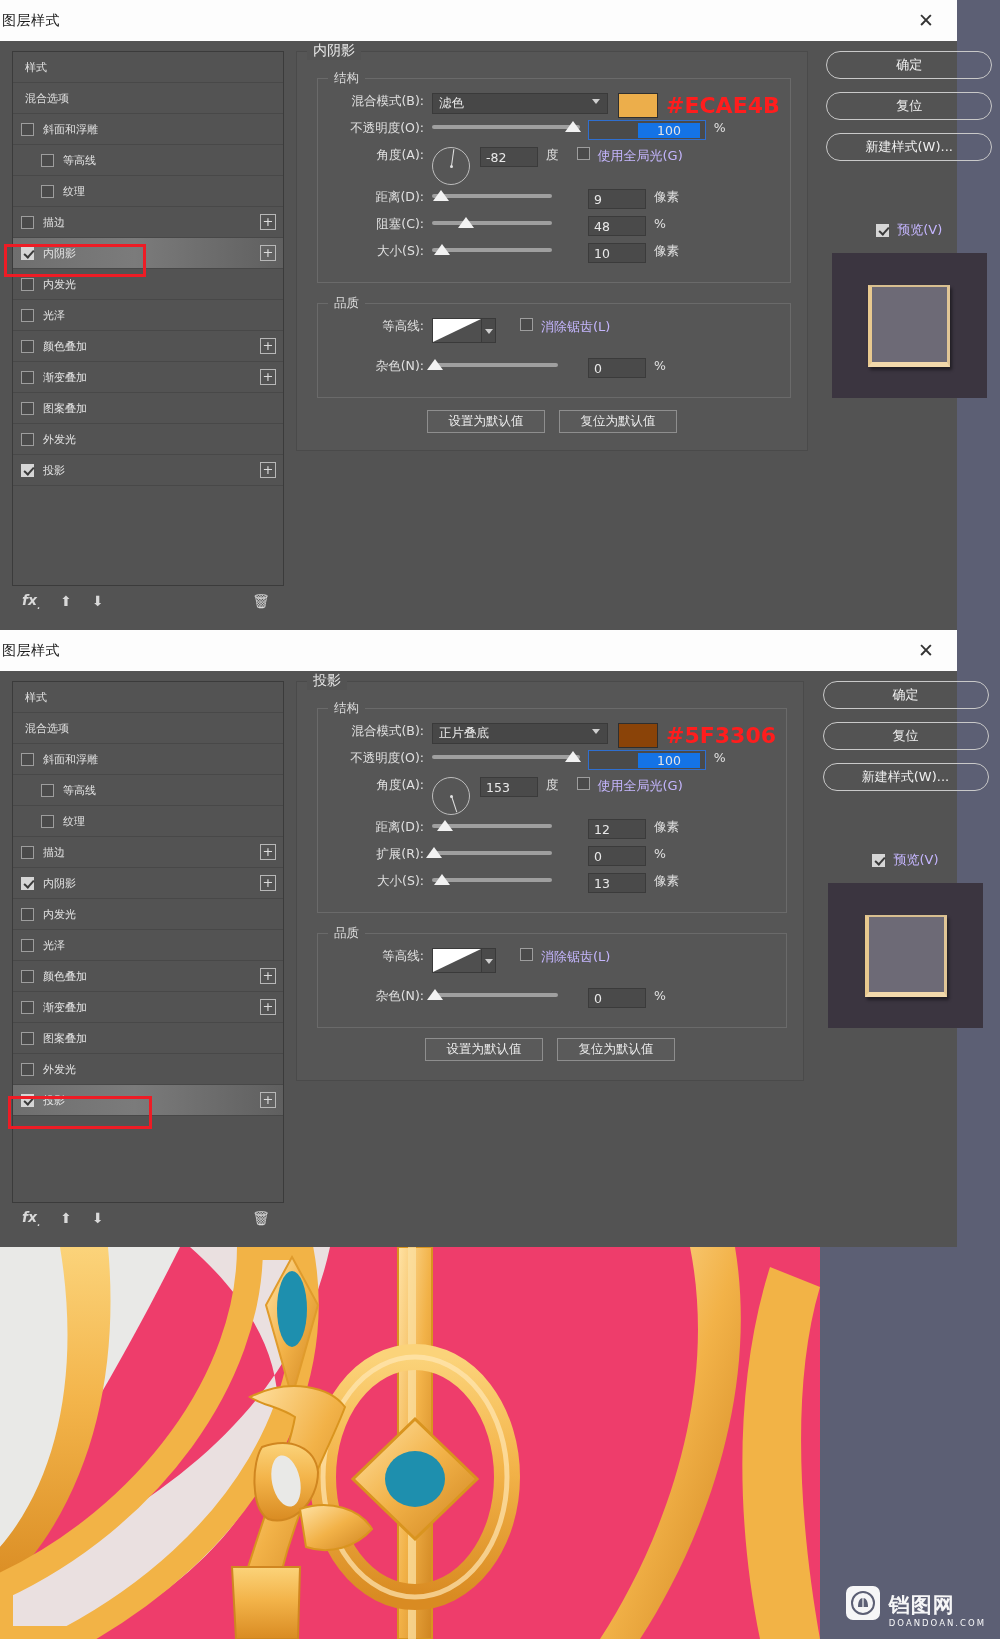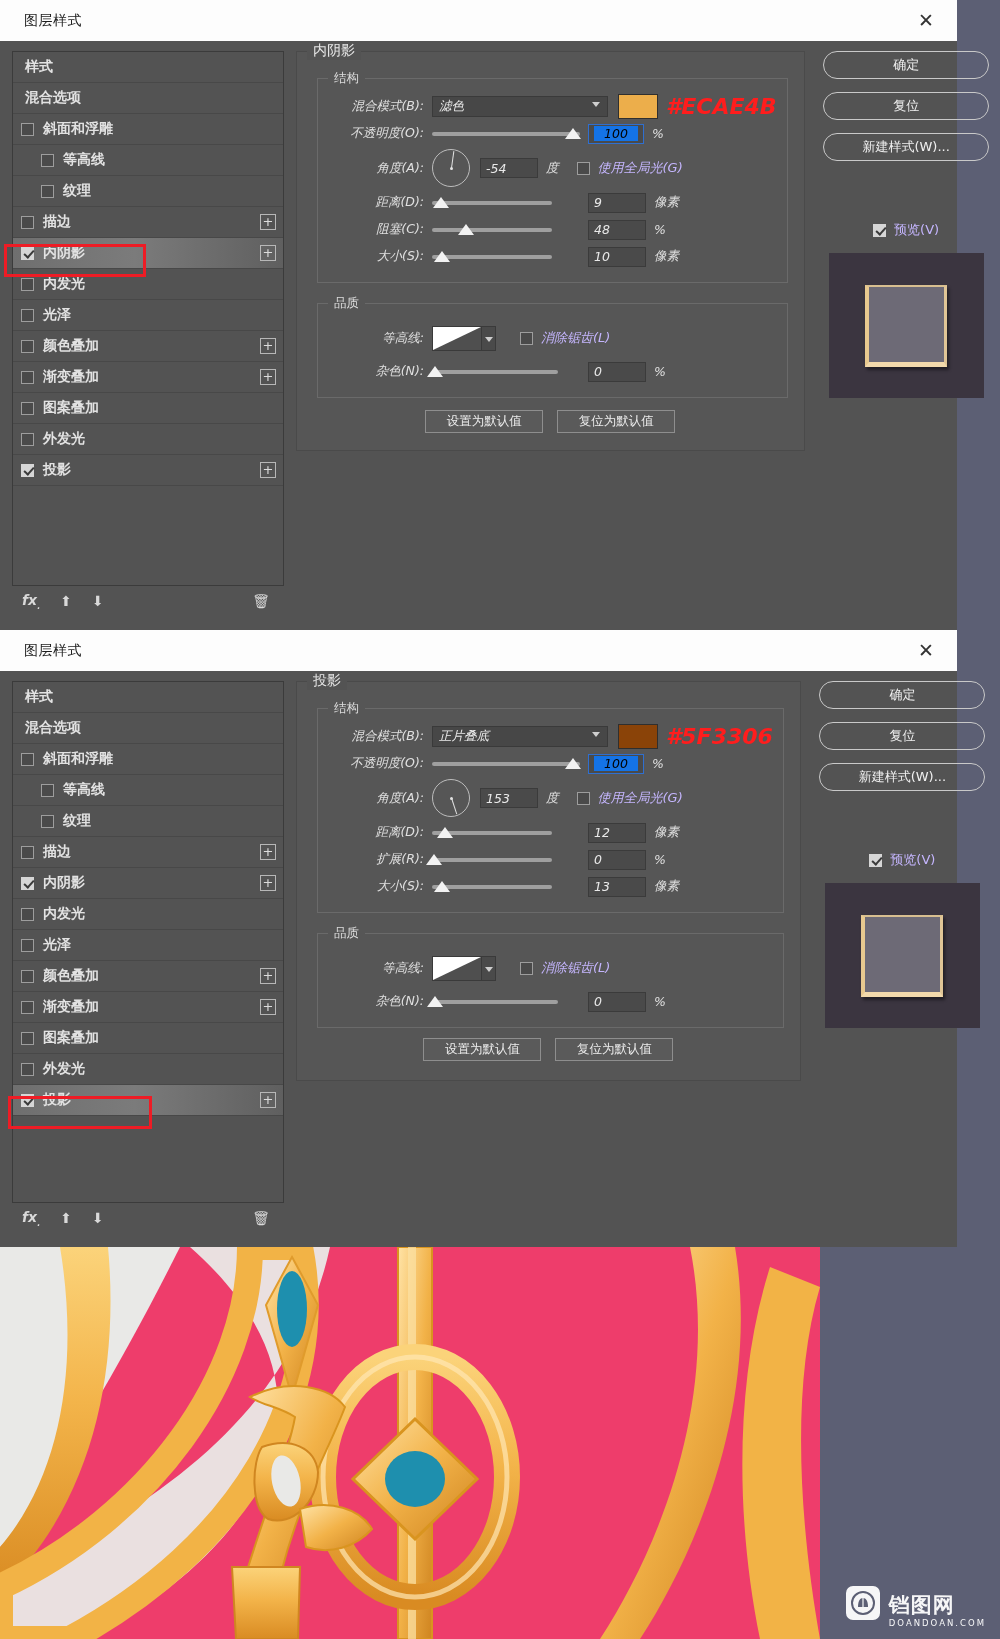--- a/index.html
+++ b/index.html
@@ -8,21 +8,21 @@
     background: #5c5f74;
     font-family: "DejaVu Sans", "Liberation Sans", sans-serif;
     overflow: hidden;
   }
   .page { position: relative; width: 1000px; height: 1639px; }
 
   
   .dialog { position: absolute; left: 0; width: 957px; background: #535353; }
   .dlg-titlebar {
     height: 41px; background: #fdfdfd; display: flex; align-items: center;
-    padding: 0 24px; position: relative;
+    padding: 0 2px; position: relative;
   }
   .dlg-title { font-size: 14px; color: #1d1d1d; letter-spacing: .5px; }
   .dlg-close {
     position: absolute; right: 10px; top: 0; width: 42px; height: 41px;
     display: flex; align-items: center; justify-content: center;
     font-size: 19px; color: #333; line-height: 1; font-weight: 300;
   }
   .dlg-body { display: flex; background: #535353; padding: 10px 12px 14px 12px; }
 
   
@@ -40,21 +40,21 @@
   .style-row .cb {
     width: 13px; height: 13px; flex: 0 0 13px; border: 1px solid #9d9d9d;
     background: #4a4a4a; margin-right: 9px; position: relative;
   }
   .style-row .cb.checked { background: #d6d6d6; border-color: #d6d6d6; }
   .style-row .cb.checked::after {
     content: ""; position: absolute; left: 4px; top: 0px;
     width: 4px; height: 8px; border: solid #3a3a3a;
     border-width: 0 2px 2px 0; transform: rotate(42deg);
   }
-  .style-row .lbl { font-size: 14px; color: #e2e2e2; white-space: nowrap; font-weight: bold; }
+  .style-row .lbl { font-size: 11px; color: #e2e2e2; white-space: nowrap; }
   .style-row.indent { padding-left: 28px; }
   .style-row .plus {
     position: absolute; right: 7px; top: 7px; width: 16px; height: 16px;
     border: 1px solid #b7b7b7; color: #dcdcdc; font-size: 13px; line-height: 14px;
     text-align: center;
   }
   .redbox {
     position: absolute; border: 3px solid #ee1c25; pointer-events: none;
     left: 4px; width: 142px; height: 33px;
   }
@@ -70,21 +70,21 @@
   .panel { border: 1px solid #4a4a4a; background: #565656; padding: 6px 10px 12px 10px; position: relative; }
   .panel-title {
     position: absolute; top: -10px; left: 10px; background: #535353;
     padding: 0 6px; font-size: 14px; color: #e6e6e6;
   }
   .group { border: 1px solid #6a6a6a; margin: 16px 6px 10px 10px; padding: 14px 10px 12px 10px; position: relative; }
   .group-title {
     position: absolute; top: -9px; left: 10px; background: #565656;
     padding: 0 6px; font-size: 12.5px; color: #dcdcdc;
   }
-  .frow { display: flex; align-items: center; height: 27px; font-style: italic; }
+  .frow { display: flex; height: 27px; }
   .flabel { font-size: 12.5px; color: #e0e0e0; text-align: right; width: 96px; flex: 0 0 96px; margin-right: 8px; white-space: nowrap;}
   .select {
     height: 21px; background: #474747; border: 1px solid #3a3a3a; color: #eaeaea;
     font-size: 12.5px; display: flex; align-items: center; padding: 0 6px;
     width: 176px; position: relative;
   }
   .select .caret { position: absolute; right: 7px; top: 5px; width: 8px; height: 8px; }
   .select .caret::after {
     content:""; position:absolute; left:0; top:0; border-left:4px solid transparent;
     border-right:4px solid transparent; border-top:5px solid #cfcfcf;
@@ -95,21 +95,21 @@
 
   .slider { position: relative; height: 14px; display: flex; align-items: center; }
   .track { height: 4px; background: #9f9f9f; border-radius: 2px; }
   .knob { position: absolute; width: 0; height: 0; border-left: 8px solid transparent;
           border-right: 8px solid transparent; border-bottom: 11px solid #f2f2f2; top: 1px; }
   .numbox {
     height: 20px; background: #4a4a4a; border: 1px solid #3b3b3b; color: #e9e9e9;
     font-size: 12.5px; display: flex; align-items: center; padding: 0 5px; min-width: 56px;
   }
   .numbox.sel { background: #4a4a4a; border-color: #2f6fd0; }
-  .numbox.sel .hl { background: #1473e6; color: #000000; padding: 0 10px; }
+  .numbox.sel .hl { background: #1473e6; color: #e5e5e5; padding: 0 19px; margin-left: 44px; }
   .unit { font-size: 12.5px; color: #e0e0e0; margin-left: 8px; }
 
   .dial { width: 38px; height: 38px; border-radius: 50%; border: 1px solid #bdbdbd; position: relative; }
   .dial .needle { position: absolute; left: 50%; top: 50%; width: 1px; height: 17px;
                   background: #e2e2e2; transform-origin: top center; }
   .dial .dot { position: absolute; left: 50%; top: 50%; width: 3px; height: 3px; background:#e2e2e2;
                border-radius:50%; margin-left:-1.5px; margin-top:-1.5px;}
 
   .cbx { width: 13px; height: 13px; border: 1px solid #9d9d9d; background: #4a4a4a; position: relative; flex:0 0 13px;}
   .cbx.checked { background: #d6d6d6; border-color: #d6d6d6; }
@@ -262,21 +262,21 @@
               <span class="unit">%</span>
             </div>
 
             <div class="frow" style="height:42px;">
               <span class="flabel">角度(A):</span>
               <div class="dial">
                 <div class="needle" style="transform:rotate(188deg);"></div>
                 <div class="dot"></div>
               </div>
               <div class="numbox" style="margin-left:10px;width:58px;">
-                <span>-54</span>
+                <span>-82</span>
               </div>
               <span class="unit">度</span>
               <div class="cbx" style="margin-left:18px;"></div>
               <span class="cbxlabel">使用全局光(G)</span>
             </div>
 
             <div class="frow">
               <span class="flabel">距离(D):</span>
               <div class="slider" style="width:120px;">
                 <div class="track" style="width:120px;"></div>

